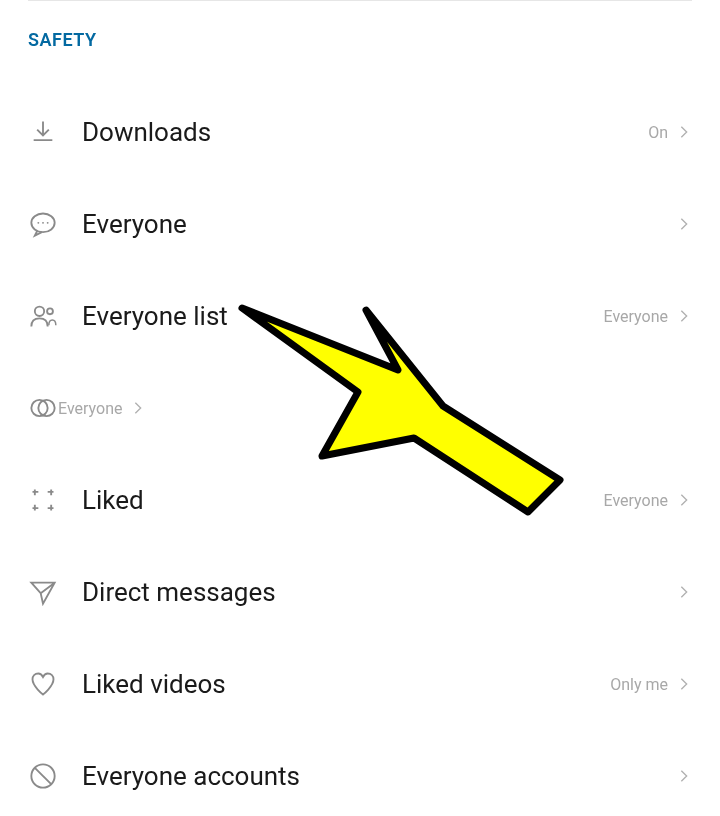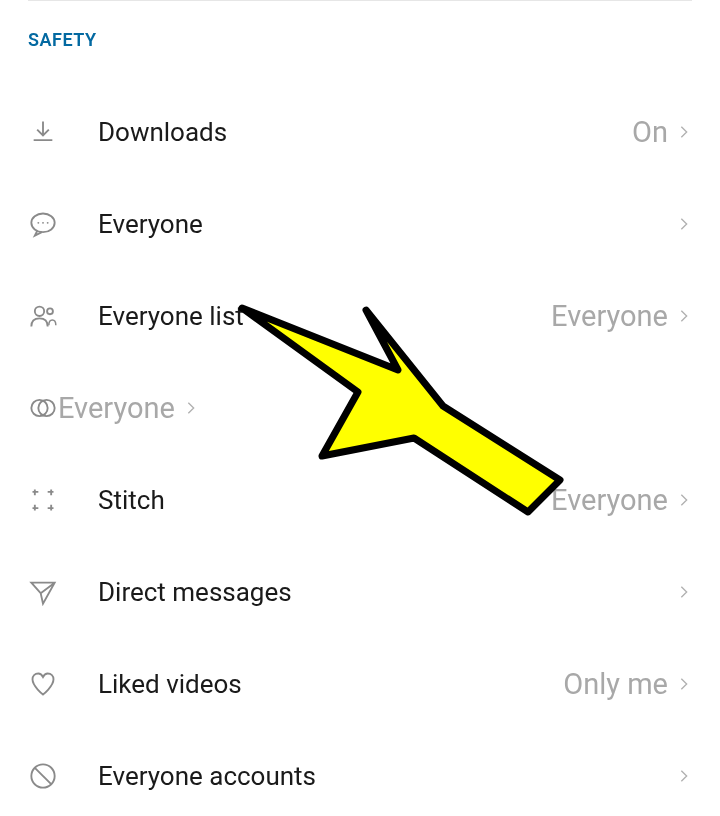--- a/index.html
+++ b/index.html
@@ -44,26 +44,26 @@
     .setting-icon svg {
       width: 28px;
       height: 28px;
       stroke: #8a8a8a;
       fill: none;
       stroke-width: 1.6;
     }
     .setting-label {
       font-size: 26px;
       color: #1a1a1a;
-      margin-left: 40px;
+      margin-left: 24px;
       flex: 1;
       font-weight: 400;
     }
     .setting-value {
-      font-size: 29px;
+      font-size: 16px;
       color: #a8a8a8;
       margin-right: 8px;
     }
     .chevron {
       width: 16px;
       height: 16px;
       flex-shrink: 0;
     }
     .chevron svg {
       width: 16px;
@@ -155,21 +155,21 @@
         </svg>
     </div>
   </div>
 
   <div class="setting-row">
     <div class="setting-icon">
       <svg viewBox="0 0 24 24">
           <path d="M5 3 L5 8 M5 16 L5 21 M19 3 L19 8 M19 16 L19 21 M3 5 L8 5 M16 5 L21 5 M3 19 L8 19 M16 19 L21 19"></path>
         </svg>
     </div>
-    <div class="setting-label">Stitch</div>
+    <div class="setting-label">Liked</div>
     <div class="setting-value">Everyone</div>
     <div class="chevron">
       <svg viewBox="0 0 24 24">
           <path d="M8 4 L16 12 L8 20"></path>
         </svg>
     </div>
   </div>
 
   <div class="setting-row">
     <div class="setting-icon">

